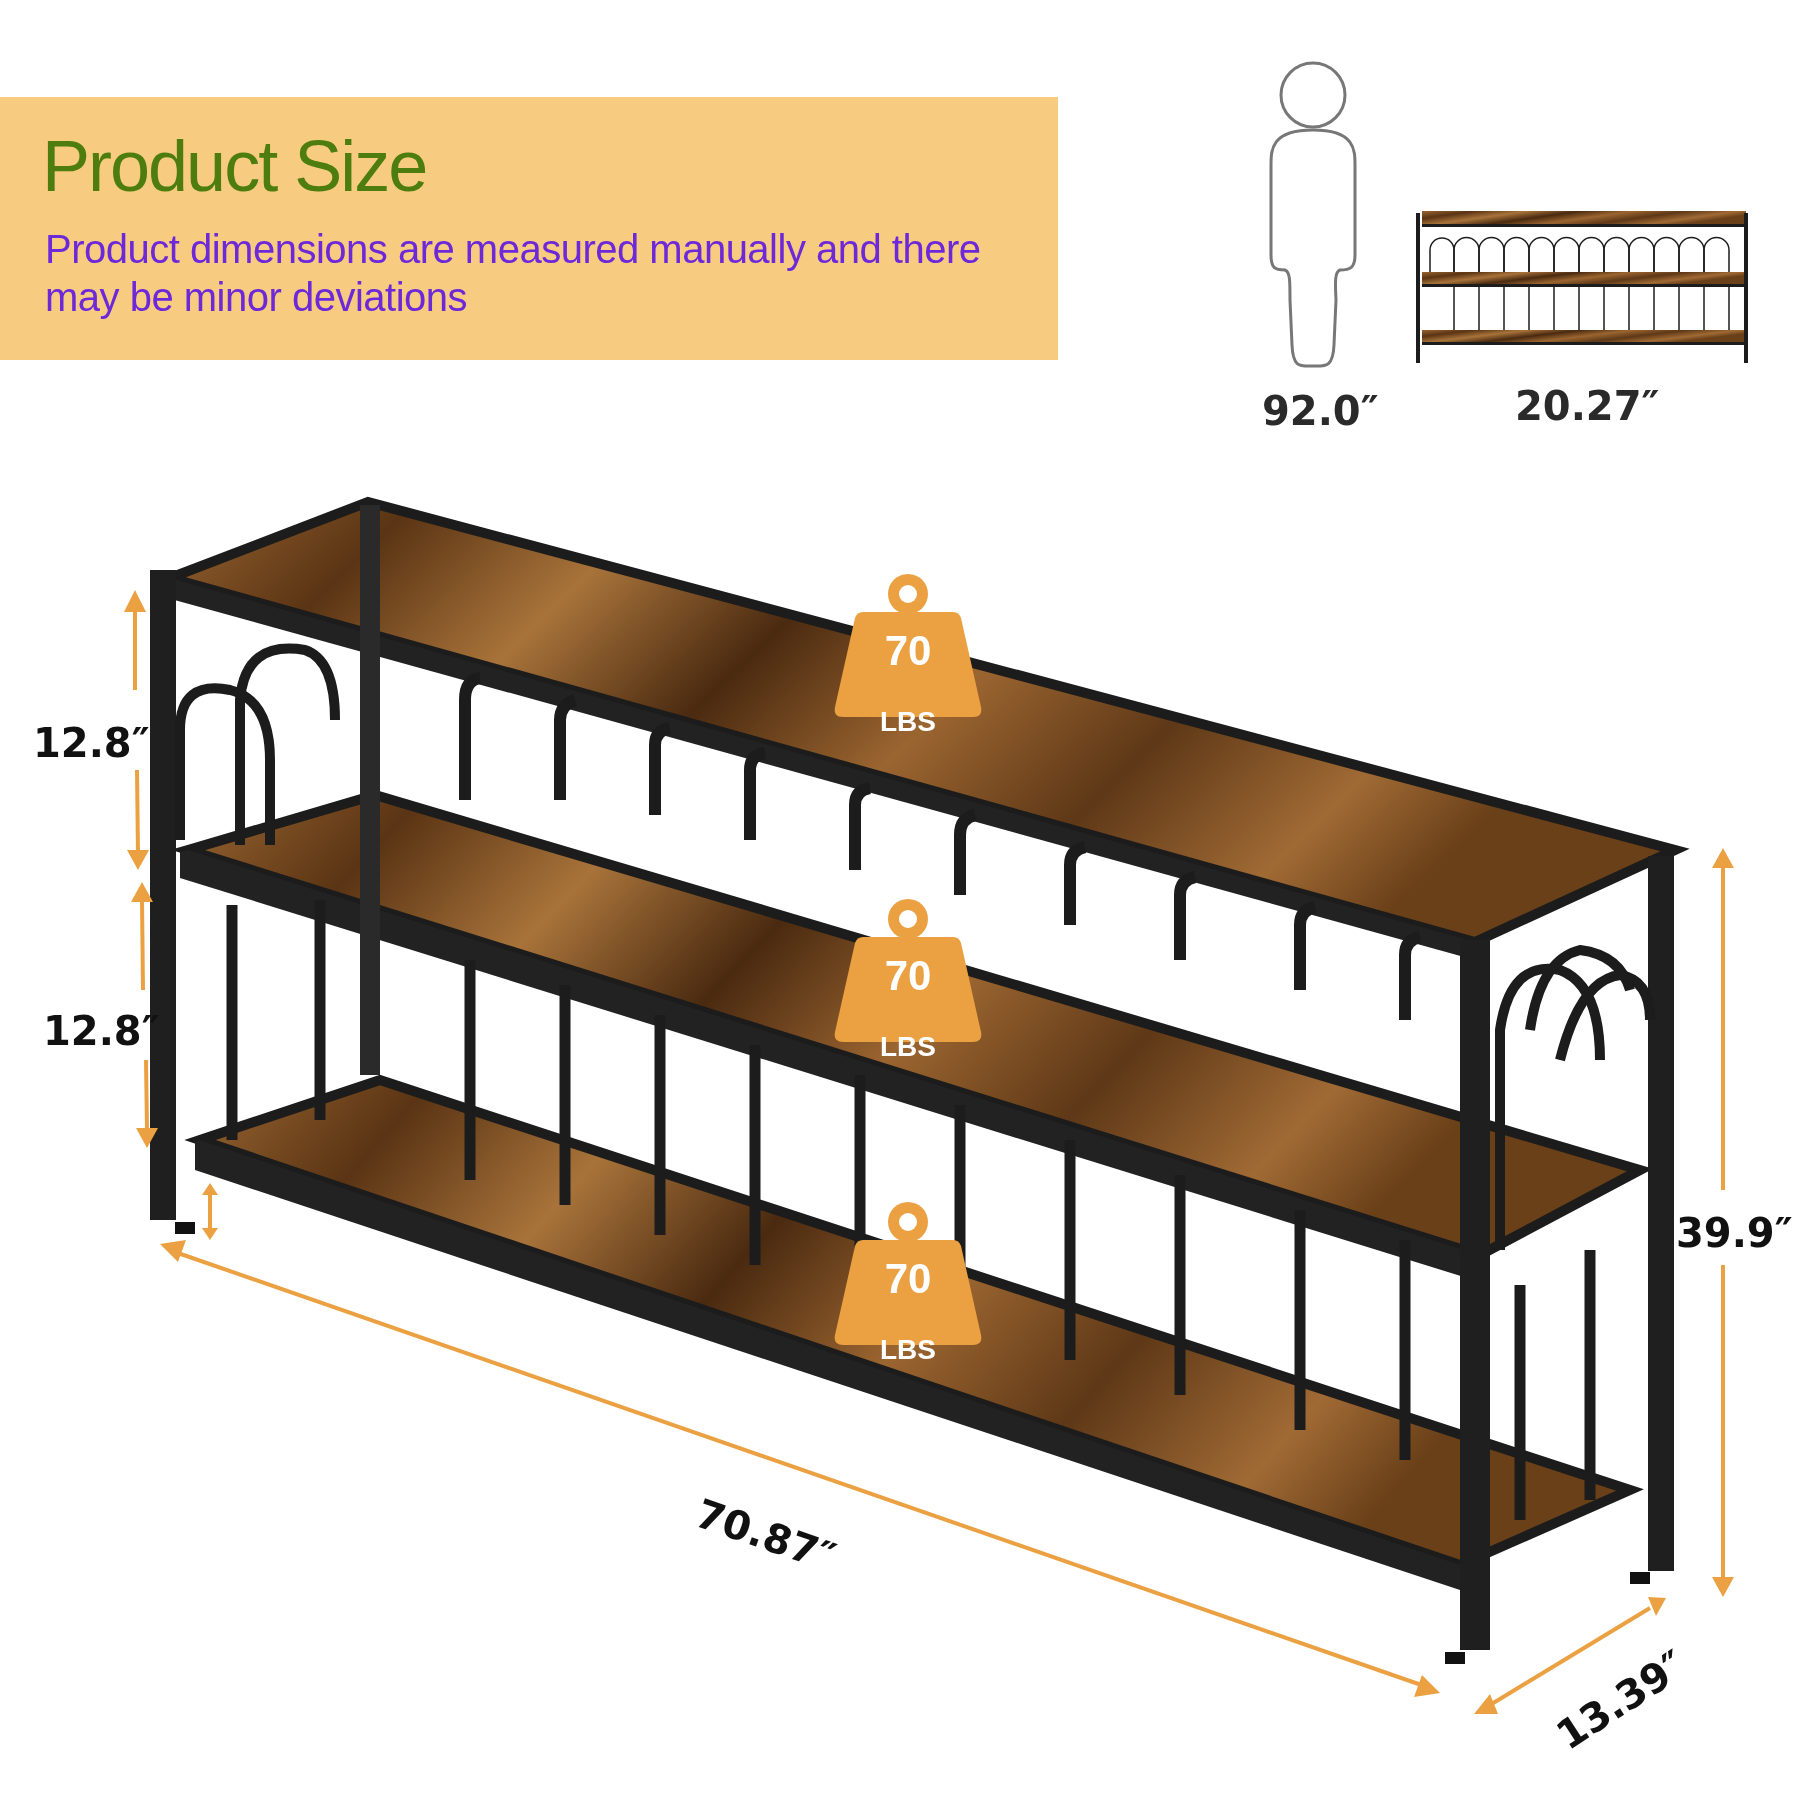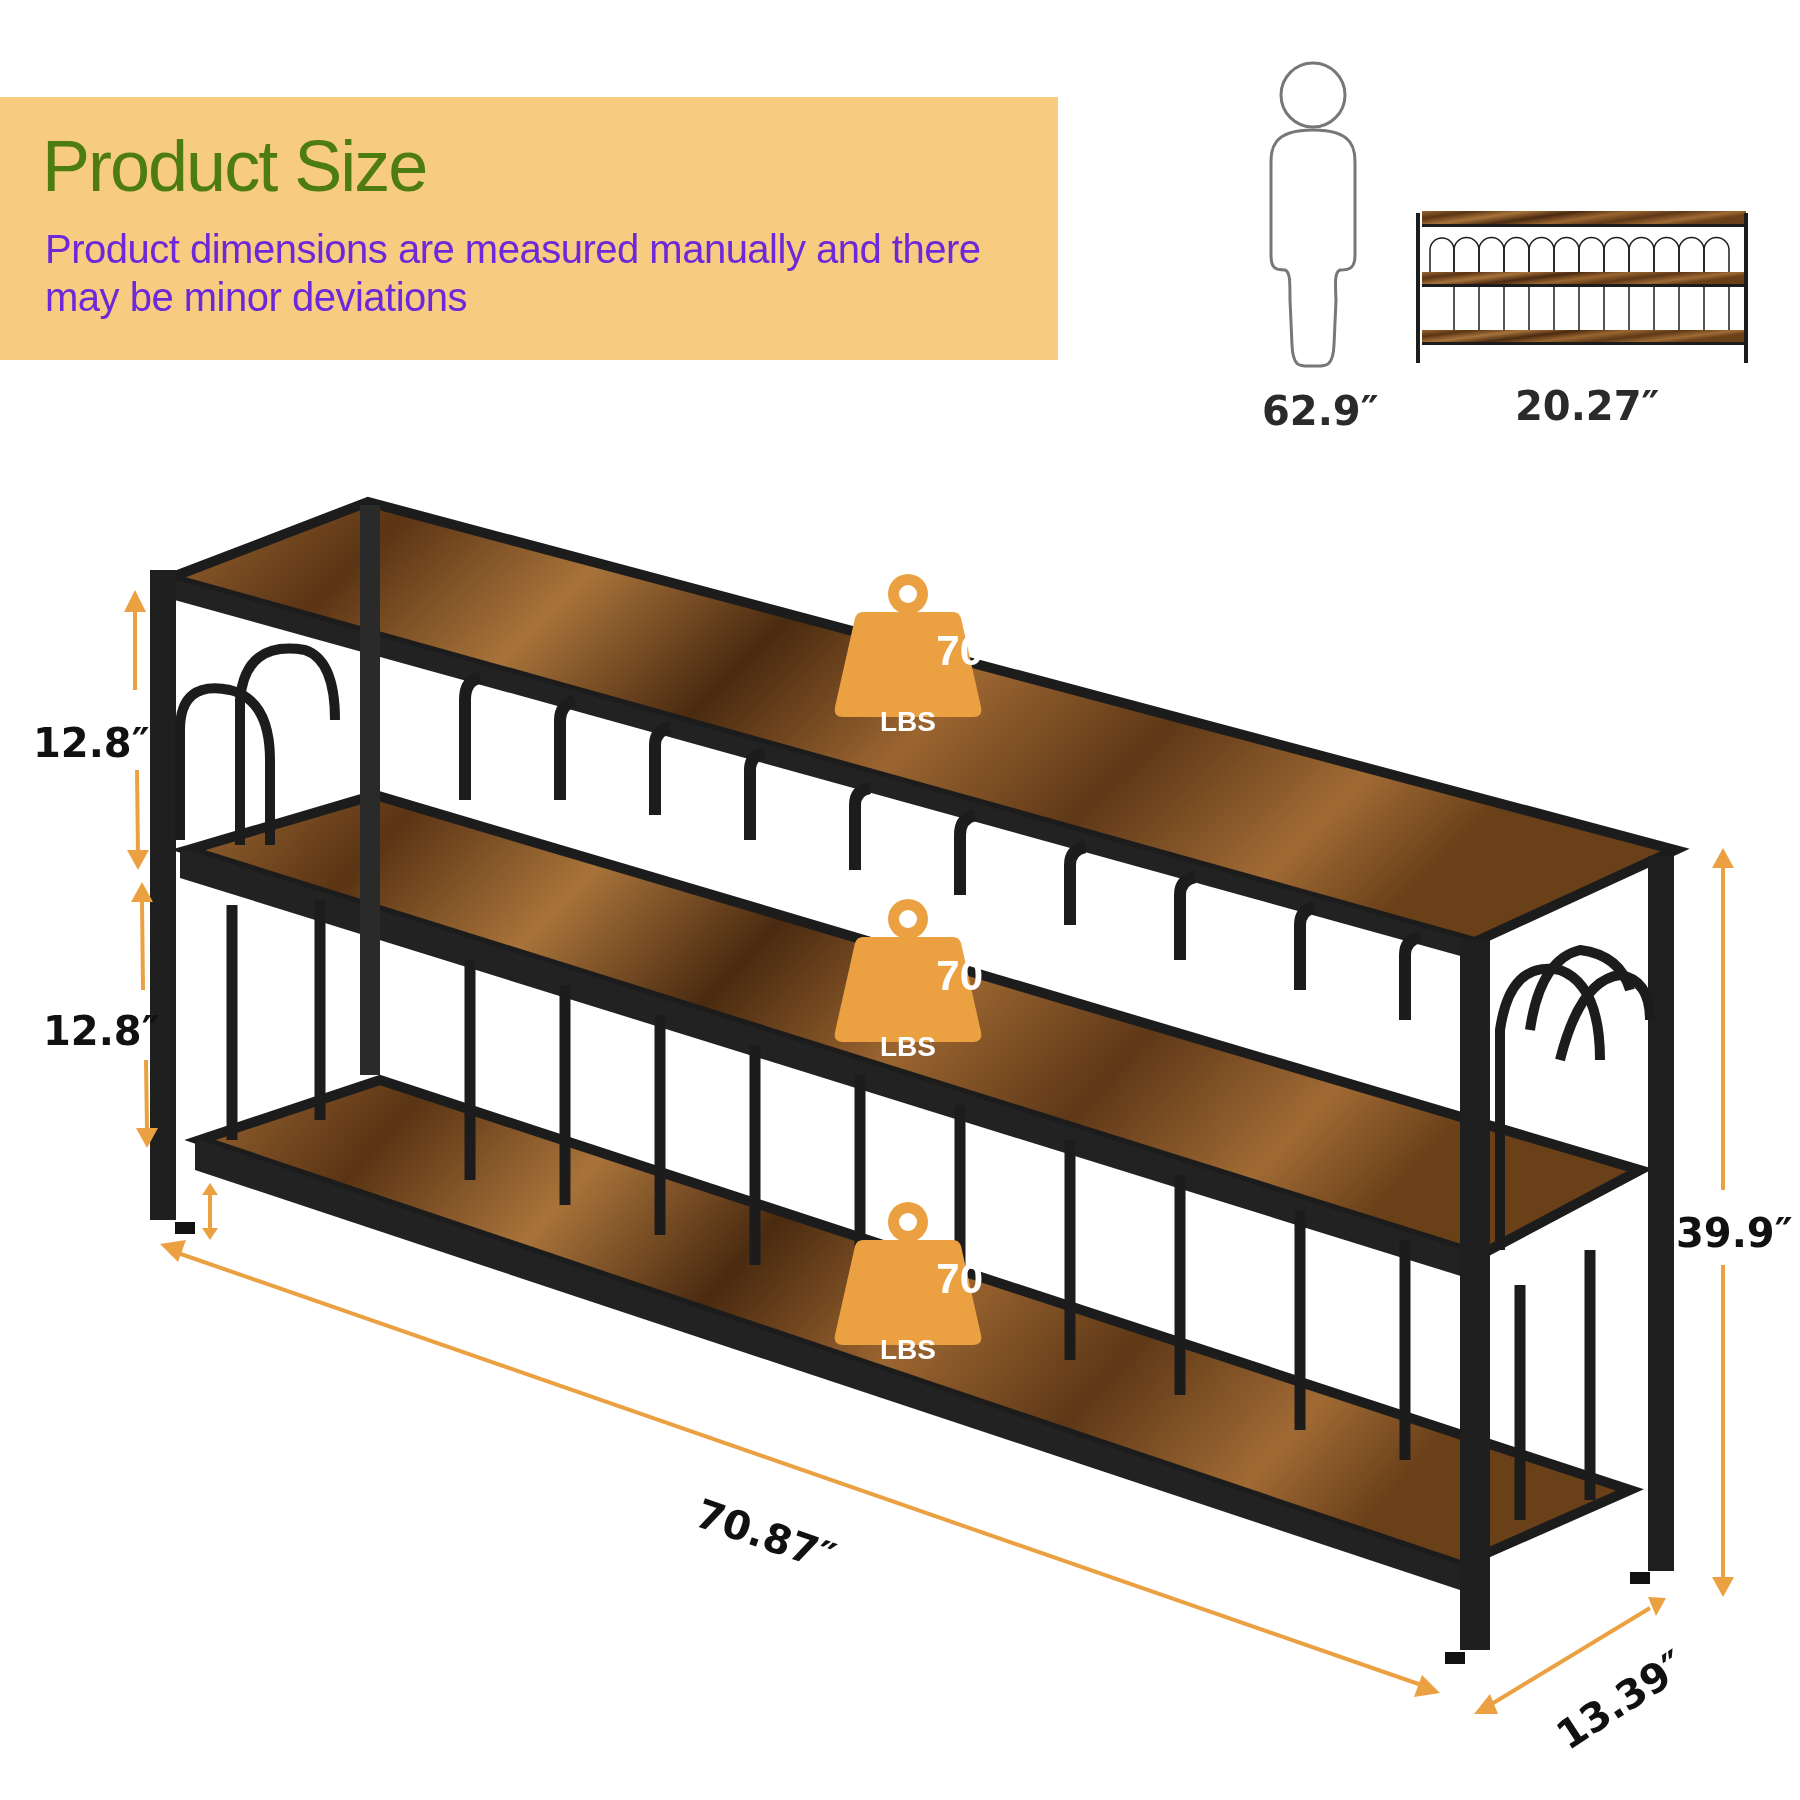--- a/index.html
+++ b/index.html
@@ -7,21 +7,21 @@
            font-family: "Liberation Sans", "DejaVu Sans", sans-serif; color: #111; }
     .banner { position: absolute; left: 0; top: 97px; width: 1058px; height: 263px; background: #f7cb80; }
     .banner-title { position: absolute; left: 42px; top: 130px; font-size: 72px; font-weight: 400;
                     letter-spacing: -2px; color: #4d7c0f; line-height: 1; }
     .banner-sub { position: absolute; left: 45px; top: 225px; font-size: 40px; color: #6d28d9; line-height: 48px;
                   letter-spacing: -0.5px; width: 1000px; }
     .ref-label { position: absolute; font-family: "DejaVu Sans", sans-serif; font-weight: bold; font-size: 40px; color: #2a2a2a; }
     .dim-label { position: absolute; font-family: "DejaVu Sans", sans-serif; font-weight: bold; font-size: 40px; color: #111; white-space: nowrap; }
     .weight-badge { position: absolute; width: 150px; height: 150px; }
     .weight-badge svg { position: absolute; left: 0; top: 0; }
-    .weight-num { position: absolute; left: 0; width: 150px; text-align: right; top: 58px; font-size: 42px; font-weight: bold; color: #fff; line-height: 1; }
+    .weight-num { position: absolute; left: 0; width: 150px; text-align: center; top: 58px; font-size: 42px; font-weight: bold; color: #fff; line-height: 1; }
     .weight-unit { position: absolute; left: 0; width: 150px; text-align: center; top: 104px; font-size: 28px; font-weight: bold; color: #fff; line-height: 1; margin-top: 32px; }
     .shelf-svg { position: absolute; left: 0; top: 0; }
   </style>
 </head>
 <body>
 
 <div class="banner"></div>
 <div class="banner-title">Product Size</div>
 <div class="banner-sub">Product dimensions are measured manually and there may be minor deviations</div>
 
@@ -171,21 +171,21 @@
     <line x1="175" y1="1252" x2="1430" y2="1688"></line>
     <polygon points="160,1244 186,1240 178,1262" stroke="none"></polygon>
     <polygon points="1440,1693 1414,1697 1422,1675" stroke="none"></polygon>
 
     <line x1="1490" y1="1705" x2="1650" y2="1608"></line>
     <polygon points="1474,1714 1490,1694 1498,1714" stroke="none"></polygon>
     <polygon points="1666,1598 1648,1597 1656,1616" stroke="none"></polygon>
   </g>
 </svg>
 
-<div class="ref-label" style="left:1262px; top:388px;">62.9″</div>
+<div class="ref-label" style="left:1262px; top:388px;">92.0″</div>
 <div class="ref-label" style="left:1515px; top:383px;">20.27″</div>
 
 <div class="dim-label" style="left:33px; top:720px;">12.8″</div>
 <div class="dim-label" style="left:43px; top:1008px;">12.8″</div>
 <div class="dim-label" style="left:1676px; top:1210px;">39.9″</div>
 <div class="dim-label" style="left:705px; top:1490px; transform: rotate(19deg); transform-origin: left top;">70.87″</div>
 <div class="dim-label" style="left:1548px; top:1720px; transform: rotate(-33deg); transform-origin: left top;">13.39″</div>
 
 <div class="weight-badge" style="left:833px; top:572px;">
   <svg width="150" height="150" viewBox="0 0 150 150">

